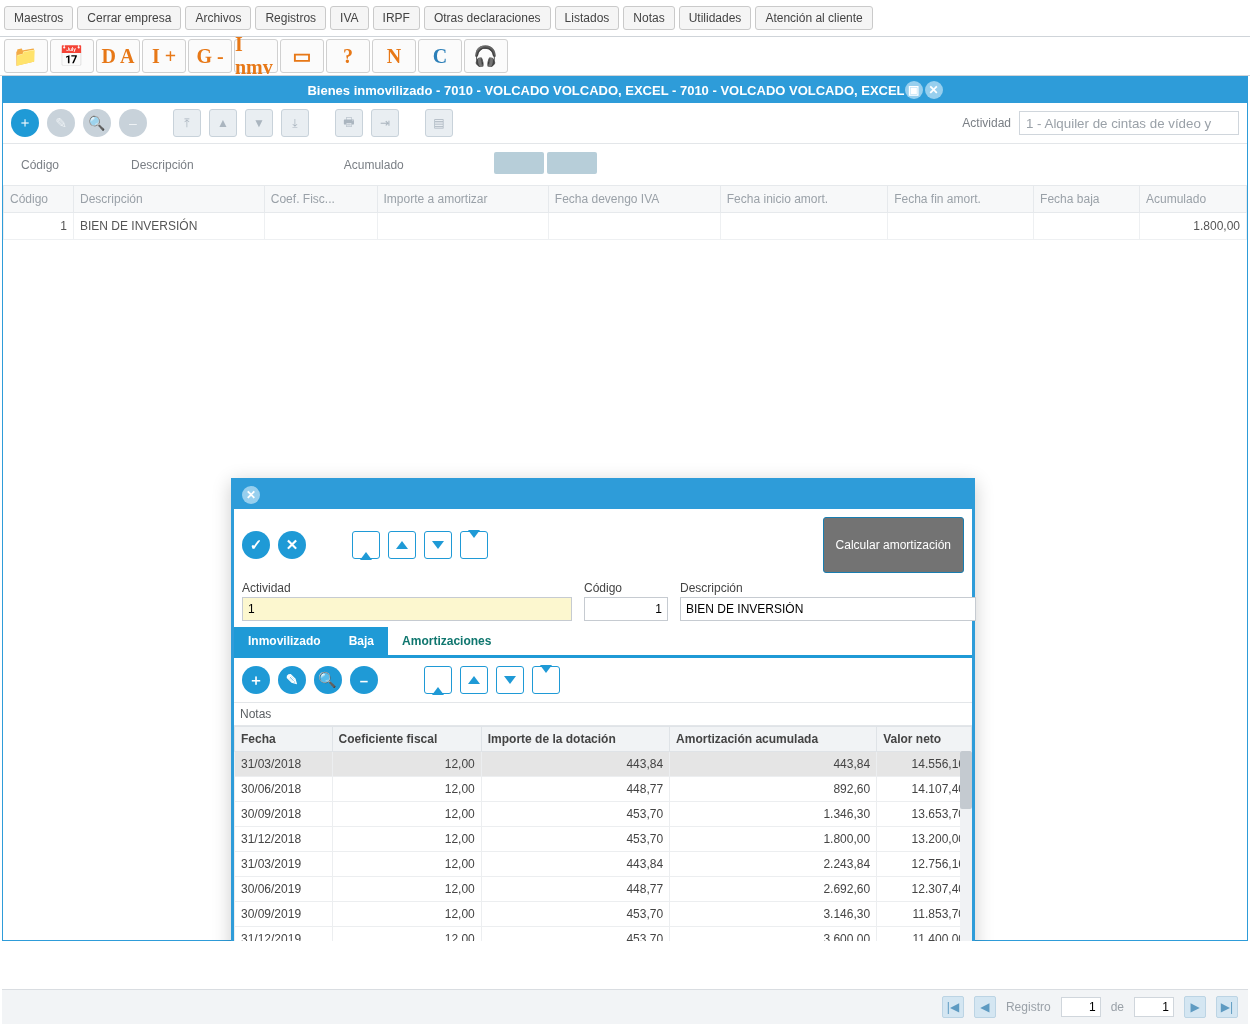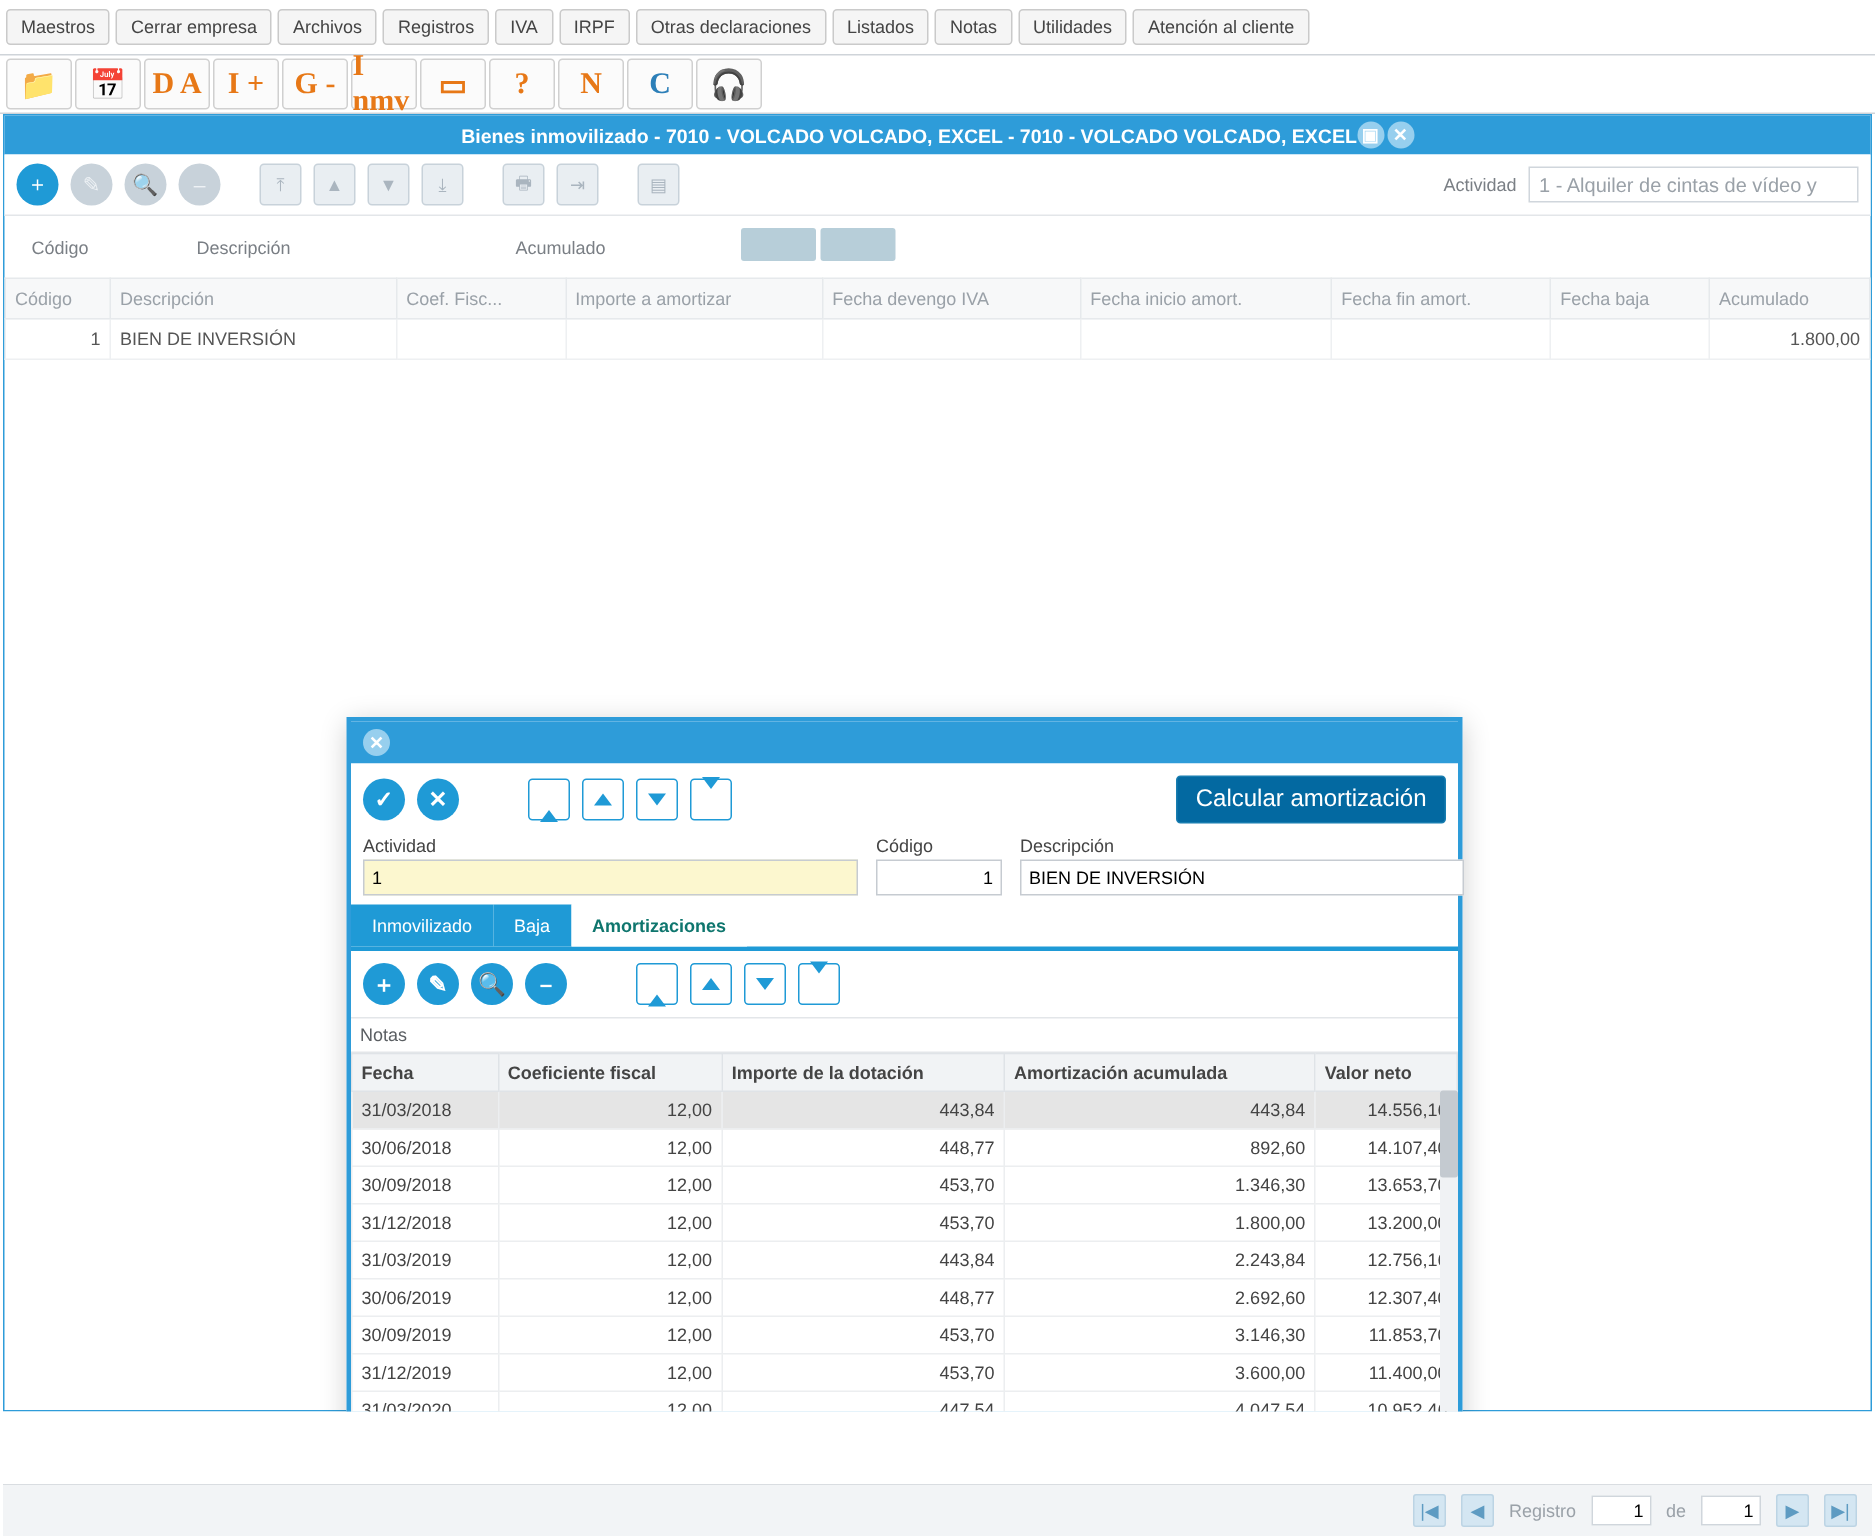--- a/index.html
+++ b/index.html
@@ -40,31 +40,31 @@
   .mod-title{background:#2e9cd9;color:#fff;font-weight:bold;font-size:13px;padding:5px 8px;display:flex;justify-content:space-between;align-items:center}
   .mod-tb{background:#fff;padding:8px;display:flex;align-items:center;gap:8px}
   .round{width:28px;height:28px;border-radius:50%;display:flex;align-items:center;justify-content:center;color:#fff;cursor:pointer;font-size:15px;font-weight:bold}
   .round.ok{background:#1f9ad6}
   .round.cx{background:#1f9ad6}
   .sq{width:28px;height:28px;border:1px solid #1f9ad6;background:#fff;border-radius:3px;display:flex;align-items:center;justify-content:center;cursor:pointer}
   .tri{width:0;height:0;border-left:6px solid transparent;border-right:6px solid transparent}
   .tri.up{border-bottom:8px solid #1f9ad6}
   .tri.dn{border-top:8px solid #1f9ad6}
   .bar{height:2px;background:#1f9ad6;width:12px;margin:1px 0}
-  .calc-btn{margin-left:auto;background:#0369a1;border:1px solid #187db0;color:#fff;padding:6px 12px;border-radius:3px;cursor:pointer;font-size:16px}
+  .calc-btn{margin-left:auto;background:#737373;border:1px solid #187db0;color:#fff;padding:20px 12px;border-radius:3px;cursor:pointer;font-size:12px}
   .mod-fields{padding:0 8px 6px 8px;display:flex;gap:12px;align-items:flex-end}
   .fld{display:flex;flex-direction:column;gap:2px}
   .fld label{font-size:12px;color:#444}
   .fld input{height:24px;border:1px solid #c6cbd1;padding:0 5px;font-size:12px}
   .fld.act input{background:#fcf7cf;width:330px}
   .fld.cod input{width:84px;text-align:right}
   .fld.desc input{width:296px}
   .tabs{display:flex;border-bottom:3px solid #1f9ad6;margin:0}
   .tab{padding:7px 14px;font-size:12px;cursor:pointer;color:#1f9ad6;background:#fff;border:none}
-  .tab.on{background:#1f9ad6;color:#fff;font-weight:normal}
+  .tab.on{background:#1f9ad6;color:#fff;font-weight:bold}
   .inner-tb{padding:8px;display:flex;gap:8px;align-items:center;border-bottom:1px solid #e3e6e9}
   .met{padding:4px 6px;color:#5b5f63;font-size:12px;border-bottom:1px solid #e3e6e9}
   .amgrid{width:100%;border-collapse:collapse;font-size:12px}
   .amgrid th{background:#f1f3f5;border:1px solid #dfe3e7;padding:5px 6px;text-align:left;font-weight:bold;color:#444}
   .amgrid td{border:1px solid #eceef0;padding:5px 6px;color:#444}
   .amgrid td.r{text-align:right}
   .amgrid tr.sel td{background:#e5e5e5}
   .amwrap{position:relative}
   .vsb{position:absolute;right:0;top:25px;bottom:0;width:12px;background:#f0f2f4}
   .vsb .thumb{position:absolute;top:0;left:0;right:0;height:58px;background:#c4cad0;border-radius:2px}

